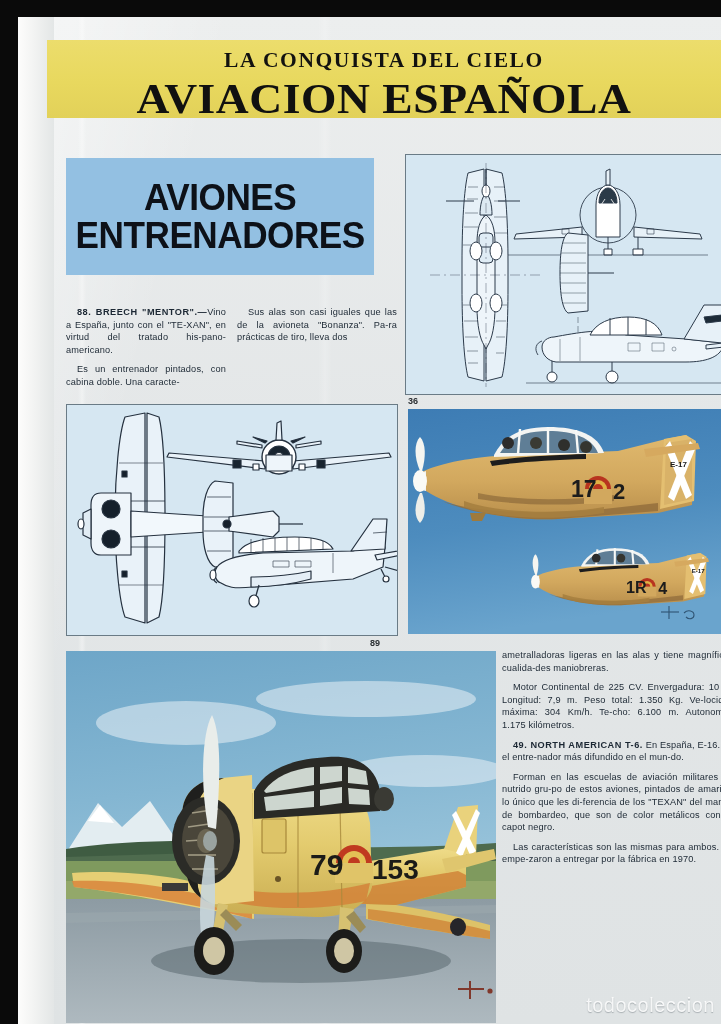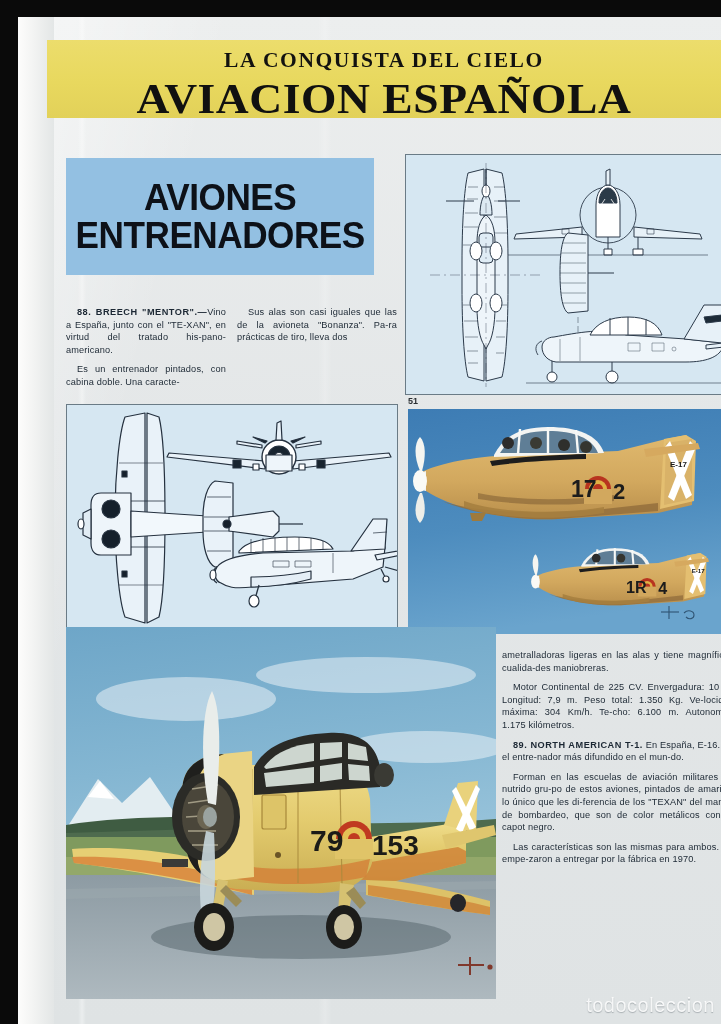--- a/index.html
+++ b/index.html
@@ -114,21 +114,21 @@
     background: #d6e7f2;
     border: 1px solid #6a7b86;
     overflow: hidden;
   }
   #drawMentor { left: 387px; top: 137px; width: 316px; height: 239px; }
   #drawTexan  { left: 48px;  top: 387px; width: 330px; height: 230px; }
 
   
   .plate { position: absolute; overflow: hidden; }
   #plateMentor { left: 390px; top: 392px; width: 313px; height: 225px; }
-  #plateTexan  { left: 48px;  top: 610px; width: 430px; height: 372px; }
+  #plateTexan  { left: 48px;  top: 634px; width: 430px; height: 372px; }
 
   .fignum {
     position: absolute;
     font-family: "Liberation Sans", sans-serif;
     font-weight: bold;
     font-size: 9px;
     color: #2a2f33;
   }
   #fig88 { left: 390px; top: 379px; }
   #fig89 { left: 352px; top: 621px; }
@@ -170,21 +170,21 @@
     <p><span>Es un entrenador pintados, con cabina doble. Una caracte-</span></p>
   </div>
 
   <div class="col" id="colB">
     <p><span>Sus alas son casi iguales que las de la avioneta "Bonanza". Pa-ra prácticas de tiro, lleva dos</span></p>
   </div>
 
   <div class="col" id="colC">
     <p style="text-indent:0"><span>ametralladoras ligeras en las alas y tiene magníficas cualida-des maniobreras.</span></p>
     <p><span>Motor Continental de 225 CV. Envergadura: 10 m. Longitud: 7,9 m. Peso total: 1.350 Kg. Ve-locidad máxima: 304 Km/h. Te-cho: 6.100 m. Autonomía: 1.175 kilómetros.</span></p>
-    <p><b>89. NORTH AMERICAN T-1.</b> <span>En España, E-16. Es el entre-nador más difundido en el mun-do.</span></p>
+    <p><b>49. NORTH AMERICAN T-6.</b> <span>En España, E-16. Es el entre-nador más difundido en el mun-do.</span></p>
     <p><span>Forman en las escuelas de aviación militares un nutrido gru-po de estos aviones, pintados de amarillo, lo único que les di-ferencia de los "TEXAN" del mando de bombardeo, que son de color metálicos con el capot negro.</span></p>
     <p><span>Las características son las mismas para ambos. Se empe-zaron a entregar por la fábrica en 1970.</span></p>
   </div>
 
   <div class="panel" id="drawMentor">
     <svg viewBox="0 0 316 239" width="316" height="239">
       <g fill="none" stroke="#2c3a4a" stroke-width="1" stroke-linejoin="round">
 
         <path d="M62 18 C58 34 56 70 56 108 L56 132 C56 172 58 206 62 222 L78 226 L78 14 Z" fill="#e7f1f8"></path>
         <path d="M96 18 C100 34 102 70 102 108 L102 132 C102 172 100 206 96 222 L80 226 L80 14 Z" fill="#e7f1f8"></path>
@@ -398,21 +398,21 @@
           <g stroke-width="0.7" opacity=".85">
             <rect x="40" y="-12" width="16" height="6"></rect>
             <rect x="62" y="-12" width="16" height="6"></rect>
             <line x1="100" y1="-20" x2="100" y2="0"></line>
           </g>
         </g>
       </g>
     </svg>
   </div>
 
-  <div class="fignum" id="fig88">51</div>
+  <div class="fignum" id="fig88">36</div>
   <div class="fignum" id="fig89">89</div>
 
   <div class="plate" id="plateMentor">
     <svg viewBox="0 0 313 225" width="313" height="225">
       <defs>
         <linearGradient id="skyA" x1="0" y1="0" x2="0.2" y2="1">
           <stop offset="0%" stop-color="#3d7cb4"></stop>
           <stop offset="55%" stop-color="#4d8cbe"></stop>
           <stop offset="100%" stop-color="#6aa4cd"></stop>
         </linearGradient>

